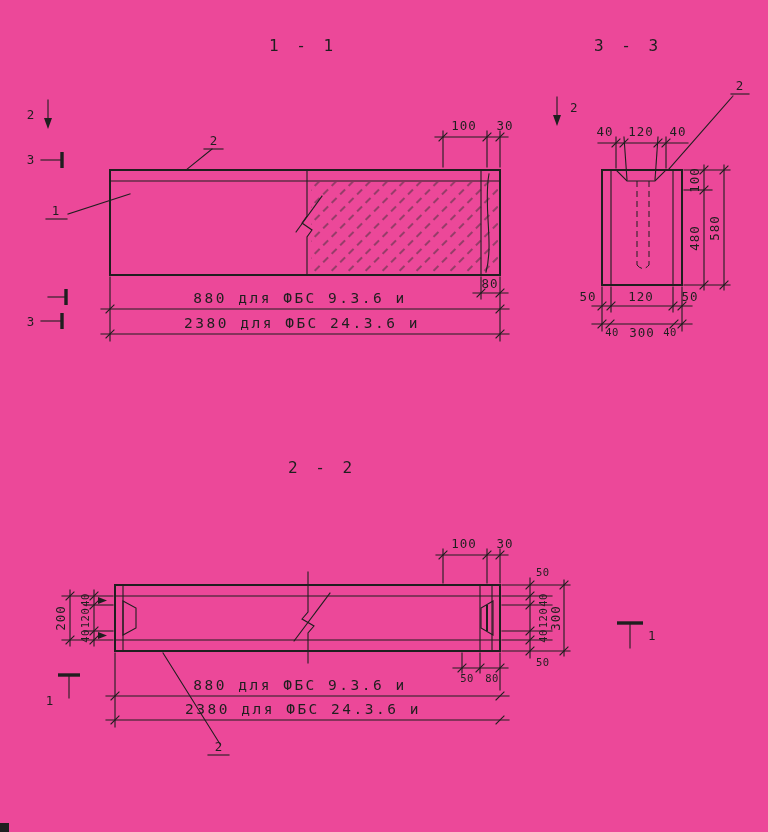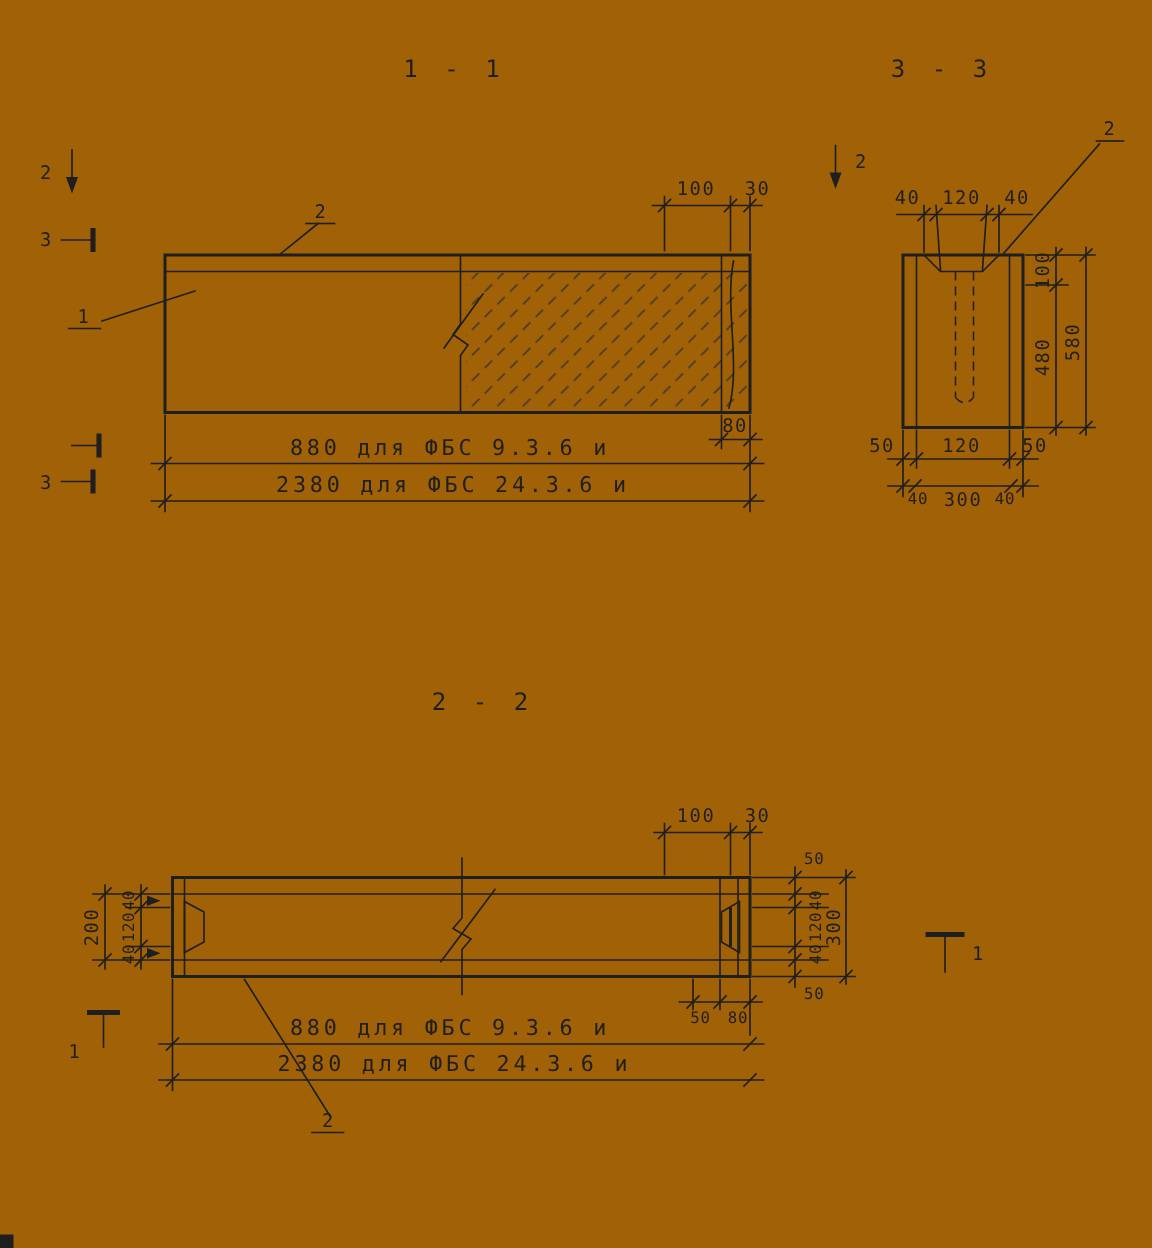--- a/index.html
+++ b/index.html
@@ -14,21 +14,21 @@
   .hatchln{stroke:#2f2f2f;stroke-width:0.9;stroke-dasharray:7 5;}
   text{font-family:"DejaVu Sans Mono","Liberation Mono",monospace;fill:var(--line);}
   .t12{font-size:12.5px;letter-spacing:1px;}
   .t10{font-size:10.5px;letter-spacing:0.5px;}
   .t14{font-size:14.5px;letter-spacing:2.5px;}
   .title{font-size:16px;letter-spacing:4px;}
 </style>
 </head>
 <body>
 
-<div class="stage" style="background: #a16207;">
+<div class="stage" style="background: #ec4899;">
 <svg width="768" height="832" viewBox="0 0 768 832">
   <defs>
     <pattern id="hatch" width="12" height="12" patternUnits="userSpaceOnUse" patternTransform="rotate(45)">
       <line x1="6" y1="-2" x2="6" y2="14" class="hatchln"></line>
     </pattern>
   </defs>
 
   <rect x="0" y="823" width="9" height="9" class="fillline"></rect>
 
   <g>

